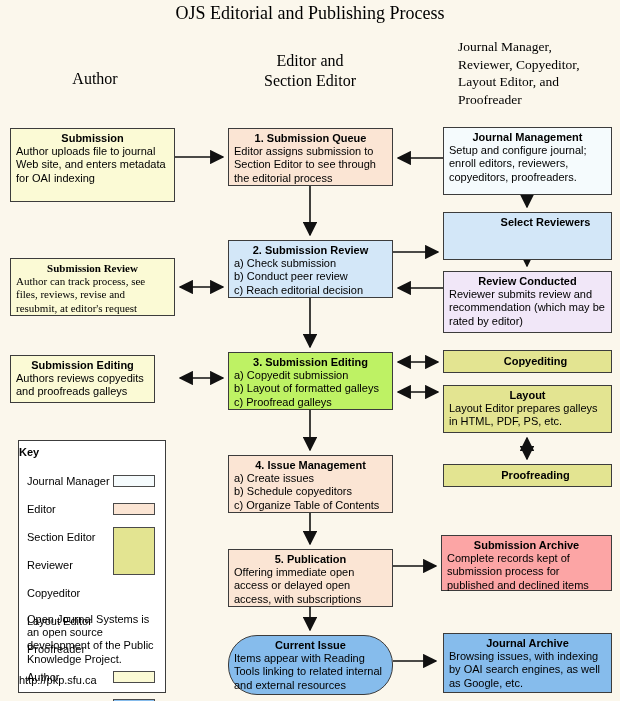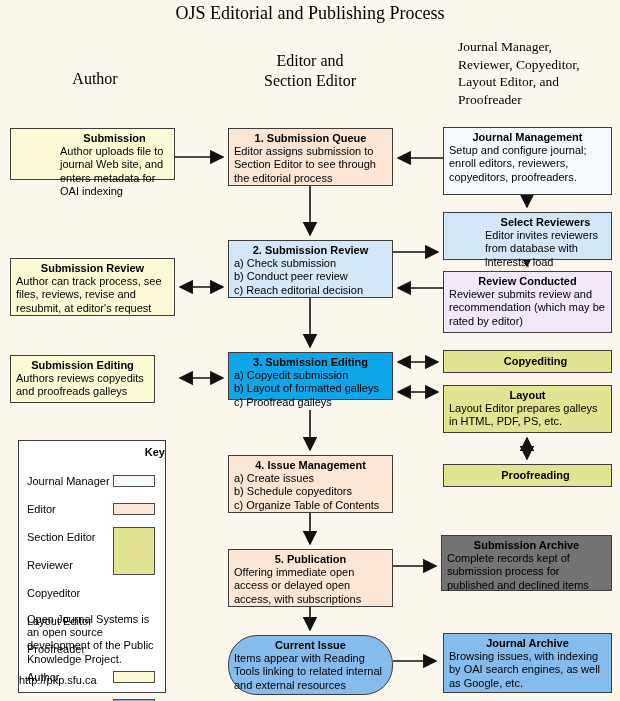--- a/index.html
+++ b/index.html
@@ -15,21 +15,21 @@
   svg.arrows{position:absolute;left:0;top:0;z-index:1;pointer-events:none;}
   svg.arrows line{stroke:#111;stroke-width:1.6;}
   .box{position:absolute;z-index:2;border:1.6px solid #3c3c3c;box-sizing:border-box;
        font-size:11px;line-height:1.2;}
   .bt{font-weight:bold;text-align:center;padding:3px 3px 0 3px;}
   .bb{padding:0 5px;white-space:pre-line;}
   .box.tcenter{display:flex;align-items:center;justify-content:center;padding-left:16px;}
   .box.tcenter .bt{padding:0;}
   .keybox{position:absolute;left:18px;top:440px;width:148px;height:253px;z-index:2;
        background:#ffffff;border:1.6px solid #3c3c3c;box-sizing:border-box;font-size:11px;}
-  .key-title{font-weight:bold;text-align:right;padding-top:5px;}
+  .key-title{font-weight:bold;text-align:left;padding-top:5px;}
   .key-rows{position:absolute;left:0;top:20px;width:100%;}
   .key-row{position:relative;height:16px;display:flex;align-items:center;padding:0 8px;margin-top:12px;}
   .swatch{position:absolute;right:10px;top:2px;width:40px;height:10px;
        border:1.5px solid #4a4a4a;box-sizing:content-box;}
   .swatch.group{top:86px;height:46px;}
   .key-note{position:absolute;left:8px;top:172px;width:132px;line-height:1.2;}
   .key-url{position:absolute;left:0;top:233px;width:100%;text-align:left;}
 </style>
 </head>
 <body>
@@ -65,63 +65,62 @@
     <line x1="398" y1="362" x2="438" y2="362" marker-start="url(#ah)" marker-end="url(#ah)"></line>
     <line x1="398" y1="392" x2="438" y2="392" marker-start="url(#ah)" marker-end="url(#ah)"></line>
     <line x1="527" y1="438" x2="527" y2="459" marker-start="url(#ah)" marker-end="url(#ah)"></line>
     <line x1="310" y1="410" x2="310" y2="450" marker-end="url(#ah)"></line>
     <line x1="310" y1="513" x2="310" y2="544" marker-end="url(#ah)"></line>
     <line x1="393" y1="566" x2="436" y2="566" marker-end="url(#ah)"></line>
     <line x1="310" y1="607" x2="310" y2="630" marker-end="url(#ah)"></line>
     <line x1="393" y1="661" x2="436" y2="661" marker-end="url(#ah)"></line>
   </svg>
 
-  <div class="box" style="left: 10px; top: 128px; width: 165px; height: 52px; background-color: rgb(251, 250, 213); padding-left: 44px;">
+  <div class="box" style="left: 10px; top: 128px; width: 165px; height: 74px; background-color: rgb(251, 250, 213);">
     <div class="bt">Submission</div>
     <div class="bb">Author uploads file to journal Web site, and enters metadata for OAI indexing</div>
   </div>
 
   <div class="box" style="left: 228px; top: 128px; width: 165px; height: 58px; background-color: rgb(251, 229, 212);">
     <div class="bt">1. Submission Queue</div>
     <div class="bb">Editor assigns submission to Section Editor to see through the editorial process</div>
   </div>
 
   <div class="box" style="left: 443px; top: 127px; width: 169px; height: 68px; background-color: rgb(245, 251, 253);">
     <div class="bt">Journal Management</div>
     <div class="bb">Setup and configure journal; enroll editors, reviewers, copyeditors, proofreaders.</div>
   </div>
 
   <div class="box" style="left: 443px; top: 212px; width: 169px; height: 48px; background-color: rgb(211, 231, 248); padding-left: 36px;">
     <div class="bt">Select Reviewers</div>
-    <div class="bb">Editor invites reviewers from database with interests, load</div>
   </div>
 
   <div class="box" style="left: 228px; top: 240px; width: 165px; height: 58px; background-color: rgb(211, 231, 248);">
     <div class="bt">2. Submission Review</div>
     <div class="bb">a) Check submission
 b) Conduct peer review
 c) Reach editorial decision</div>
   </div>
 
-  <div class="box" style="left: 10px; top: 258px; width: 165px; height: 58px; background-color: rgb(251, 250, 213);">
+  <div class="box" style="left: 10px; top: 258px; width: 165px; height: 58px; background-color: rgb(251, 250, 213); font-family: Liberation Serif, serif;">
     <div class="bt">Submission Review</div>
     <div class="bb">Author can track process, see files, reviews, revise and resubmit, at editor's request</div>
   </div>
 
   <div class="box" style="left: 443px; top: 271px; width: 169px; height: 62px; background-color: rgb(241, 231, 248);">
     <div class="bt">Review Conducted</div>
     <div class="bb">Reviewer submits review and recommendation (which may be rated by editor)</div>
   </div>
 
   <div class="box" style="left: 10px; top: 355px; width: 145px; height: 48px; background-color: rgb(251, 250, 213);">
     <div class="bt">Submission Editing</div>
     <div class="bb">Authors reviews copyedits and proofreads galleys</div>
   </div>
 
-  <div class="box" style="left: 228px; top: 352px; width: 165px; height: 48px; background-color: #0ea5e9;">
+  <div class="box" style="left: 228px; top: 352px; width: 165px; height: 58px; background-color: #bef264;">
     <div class="bt">3. Submission Editing</div>
     <div class="bb">a) Copyedit submission
 b) Layout of formatted galleys
 c) Proofread galleys</div>
   </div>
 
   <div class="box tcenter" style="left: 443px; top: 350px; width: 169px; height: 23px; background-color: rgb(227, 228, 145);">
     <div class="bt">Copyediting</div>
   </div>
 
@@ -139,21 +138,21 @@
     <div class="bb">a) Create issues
 b) Schedule copyeditors
 c) Organize Table of Contents</div>
   </div>
 
   <div class="box" style="left: 228px; top: 549px; width: 165px; height: 58px; background-color: rgb(251, 229, 212);">
     <div class="bt">5. Publication</div>
     <div class="bb">Offering immediate open access or delayed open access, with subscriptions</div>
   </div>
 
-  <div class="box" style="left: 441px; top: 535px; width: 171px; height: 56px; background-color: #737373;">
+  <div class="box" style="left: 441px; top: 535px; width: 171px; height: 56px; background-color: #fca5a5;">
     <div class="bt">Submission Archive</div>
     <div class="bb">Complete records kept of submission process for published and declined items</div>
   </div>
 
   <div class="box" style="left: 228px; top: 635px; width: 165px; height: 60px; background-color: rgb(134, 188, 236); border-radius: 29px;">
     <div class="bt">Current Issue</div>
     <div class="bb">Items appear with Reading Tools linking to related internal and external resources</div>
   </div>
 
   <div class="box" style="left: 443px; top: 633px; width: 169px; height: 60px; background-color: rgb(134, 188, 236);">

